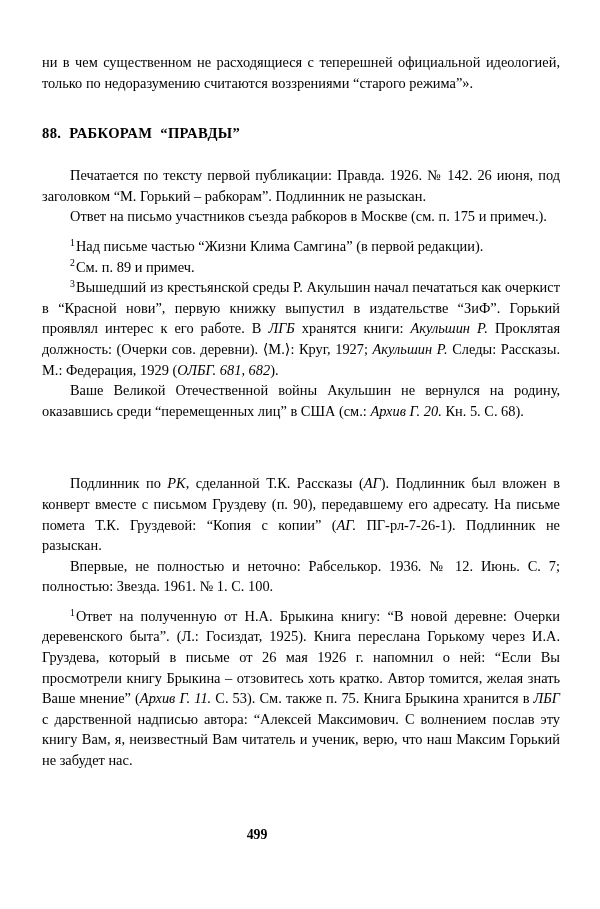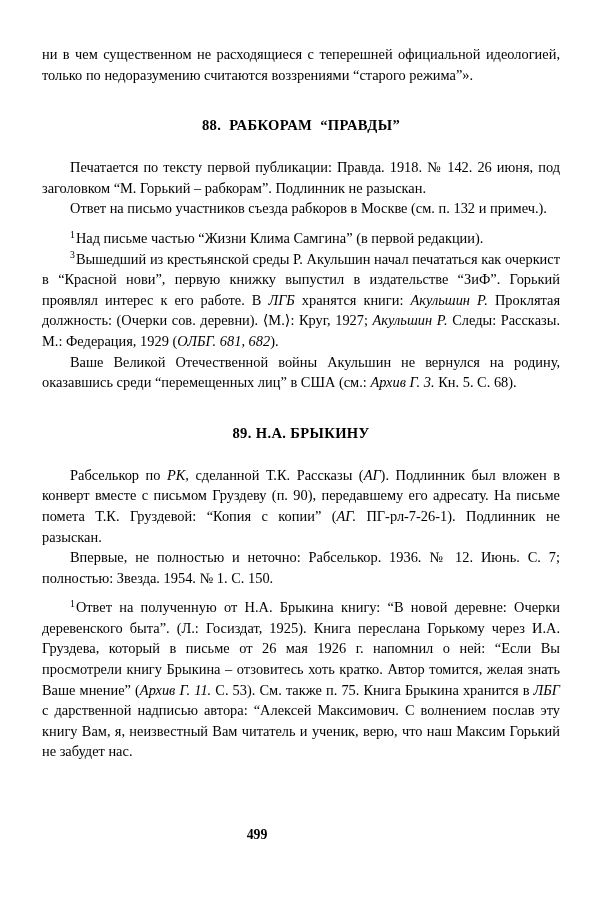--- a/index.html
+++ b/index.html
@@ -13,21 +13,21 @@
     height: 909px;
     position: relative;
     font-family: "Liberation Serif", "DejaVu Serif", serif;
     color: #000000;
     overflow: hidden;
   }
 
   .page {
     position: absolute;
     left: 42px;
-    top: 44px;
+    top: 52px;
     width: 518px;
     height: 800px;
   }
 
   .body-text {
     font-size: 14.4px;
     line-height: 20.6px;
     text-align: justify;
     text-justify: inter-word;
     margin: 0;
@@ -54,21 +54,20 @@
 
   .note sup,
   .sup {
     font-size: 0.68em;
     vertical-align: 0.52em;
     line-height: 0;
     margin-right: 1px;
   }
 
   .section-heading {
-    text-align: center;
     font-size: 14.6px;
     line-height: 20px;
     letter-spacing: 0.35px;
     margin: 0;
     white-space: pre;
   }
 
   .gap-before-heading { height: 30px; }
   .gap-after-heading  { height: 22px; }
   .gap-notes          { height: 9px; }
@@ -93,42 +92,42 @@
 
   <p class="body-text no-indent">ни в чем существенном не расходящиеся с теперешней официальной идеологией, только по недоразумению считаются воззрениями “старого режима”».</p>
 
 
   <div class="gap-before-heading"></div>
 
   <h2 class="section-heading">88.  РАБКОРАМ  “ПРАВДЫ”</h2>
 
   <div class="gap-after-heading"></div>
 
-  <p class="body-text indent">Печатается по тексту первой публикации: Правда. 1918. № 142. 26 июня, под заголовком “М. Горький – рабкорам”. Подлинник не разыскан.</p>
+  <p class="body-text indent">Печатается по тексту первой публикации: Правда. 1926. № 142. 26 июня, под заголовком “М. Горький – рабкорам”. Подлинник не разыскан.</p>
 
-  <p class="body-text indent">Ответ на письмо участников съезда рабкоров в Москве (см. п. 132 и примеч.).</p>
+  <p class="body-text indent">Ответ на письмо участников съезда рабкоров в Москве (см. п. 175 и примеч.).</p>
 
   <div class="gap-notes"></div>
 
   <p class="note"><sup class="sup">1</sup><span><span>Над письме частью “Жизни Клима Самгина” (в первой редакции).</span></span></p>
 
+  <p class="note"><sup class="sup">2</sup><span><span>См. п. 89 и примеч.</span></span></p>
 
   <p class="note"><sup class="sup">3</sup><span><span>Вышедший из крестьянской среды Р. Акульшин начал печататься как очеркист в “Красной нови”, первую книжку выпустил в издательстве “ЗиФ”. Горький проявлял интерес к его работе. В </span><i>ЛГБ</i><span> хранятся книги: </span><i>Акульшин Р.</i><span> Проклятая должность: (Очерки сов. деревни). ⟨М.⟩: Круг, 1927; </span><i>Акульшин Р.</i><span> Следы: Рассказы. М.: Федерация, 1929 (</span><i>ОЛБГ. 681, 682</i><span>).</span></span></p>
 
-  <p class="body-text indent"><span>Ваше Великой Отечественной войны Акульшин не вернулся на родину, оказавшись среди “перемещенных лиц” в США (см.: </span><i>Архив Г. 3.</i><span> Кн. 5. С. 68).</span></p>
+  <p class="body-text indent"><span>Ваше Великой Отечественной войны Акульшин не вернулся на родину, оказавшись среди “перемещенных лиц” в США (см.: </span><i>Архив Г. 20.</i><span> Кн. 5. С. 68).</span></p>
 
   <div class="gap-before-heading"></div>
 
-  <h2 class="section-heading">89. Н.А. БРЫКИНУ</h2>
 
   <div class="gap-after-heading"></div>
 
-  <p class="body-text indent"><span>Рабселькор по </span><i>РК</i><span>, сделанной Т.К. Рассказы (</span><i>АГ</i><span>). Подлинник был вложен в конверт вместе с письмом Груздеву (п. 90), передавшему его адресату. На письме помета Т.К. Груздевой: “Копия с копии” (</span><i>АГ.</i><span> ПГ-рл-7-26-1). Подлинник не разыскан.</span></p>
+  <p class="body-text indent"><span>Подлинник по </span><i>РК</i><span>, сделанной Т.К. Рассказы (</span><i>АГ</i><span>). Подлинник был вложен в конверт вместе с письмом Груздеву (п. 90), передавшему его адресату. На письме помета Т.К. Груздевой: “Копия с копии” (</span><i>АГ.</i><span> ПГ-рл-7-26-1). Подлинник не разыскан.</span></p>
 
-  <p class="body-text indent"><span>Впервые, не полностью и неточно: Рабселькор. 1936. № 12. Июнь. С. 7; полностью: Звезда. 1954. № 1. С. 150.</span></p>
+  <p class="body-text indent"><span>Впервые, не полностью и неточно: Рабселькор. 1936. № 12. Июнь. С. 7; полностью: Звезда. 1961. № 1. С. 100.</span></p>
 
   <div class="gap-notes"></div>
 
   <p class="note"><sup class="sup">1</sup><span><span>Ответ на полученную от Н.А. Брыкина книгу: “В новой деревне: Очерки деревенского быта”. (Л.: Госиздат, 1925). Книга переслана Горькому через И.А. Груздева, который в письме от 26 мая 1926 г. напомнил о ней: “Если Вы просмотрели книгу Брыкина – отзовитесь хоть кратко. Автор томится, желая знать Ваше мнение” (</span><i>Архив Г. 11.</i><span> С. 53). См. также п. 75. Книга Брыкина хранится в </span><i>ЛБГ</i><span> с дарственной надписью автора: “Алексей Максимович. С волнением послав эту книгу Вам, я, неизвестный Вам читатель и ученик, верю, что наш Максим Горький не забудет нас.</span></span></p>
 
 </div>
 
 <div class="folio">499</div>
 
 </body></html>

